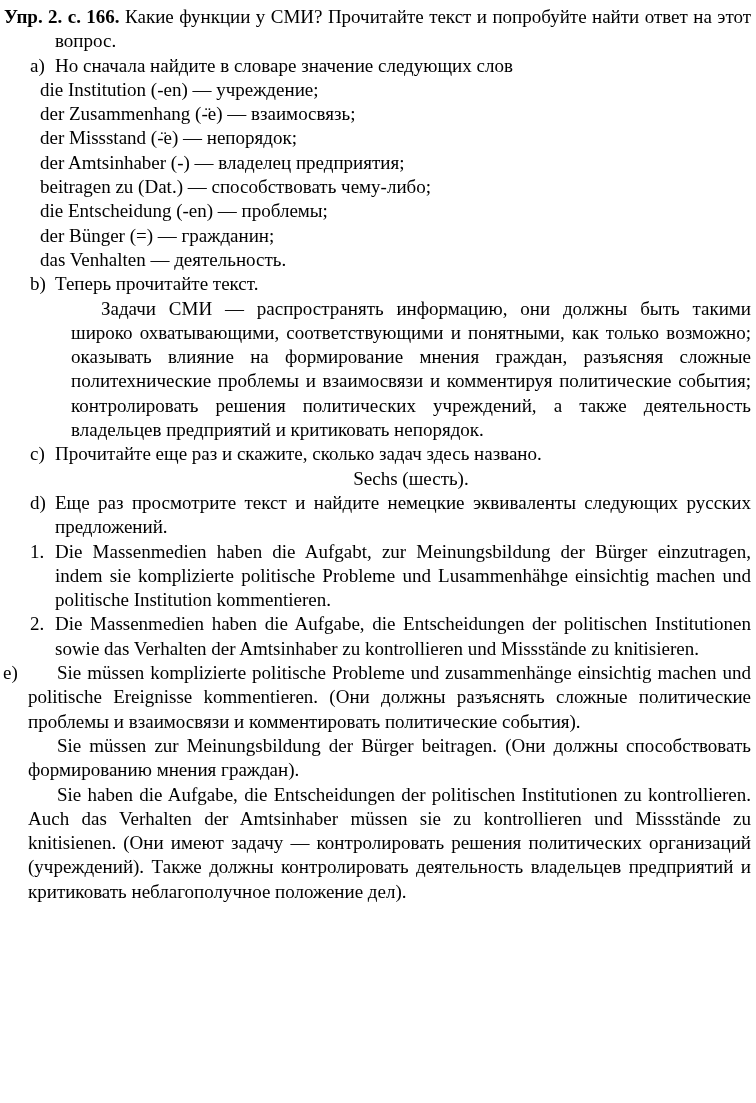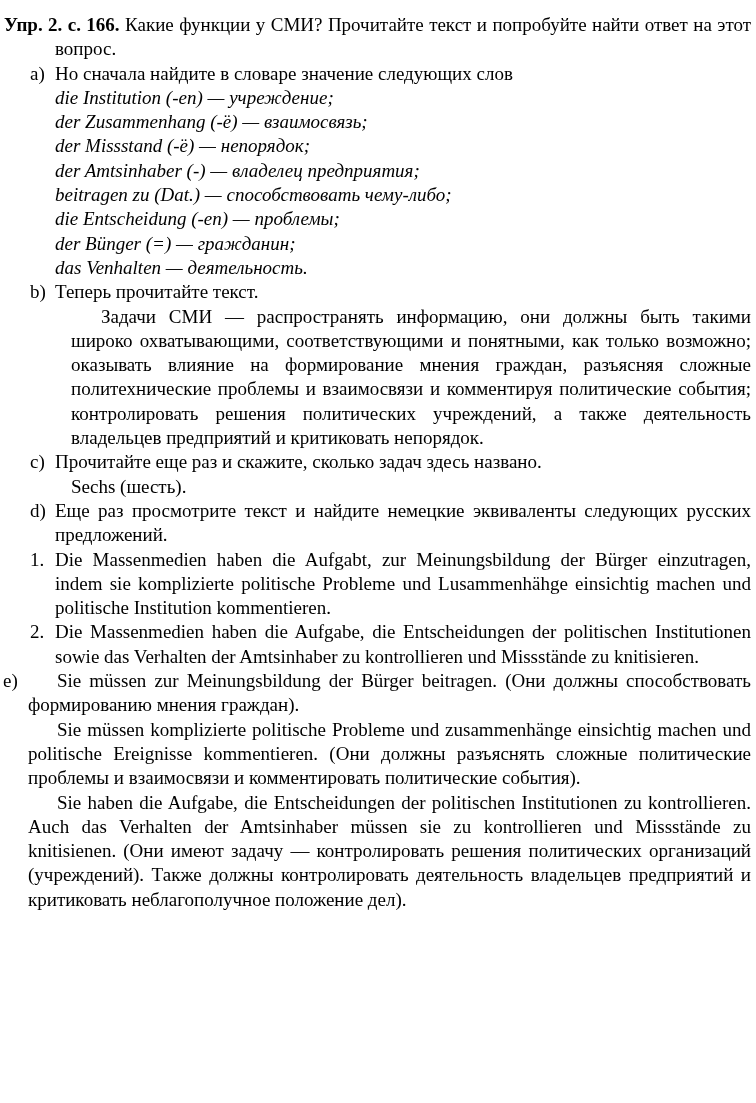--- a/index.html
+++ b/index.html
@@ -6,38 +6,38 @@
   body {
     width: 756px;
     height: 1103px;
     background: #ffffff;
     color: #000000;
     font-family: "Liberation Serif", "DejaVu Serif", serif;
     font-size: 19px;
     line-height: 24.3px;
     overflow: hidden;
   }
-  .page { padding: 13px 5px 0 2px; }
+  .page { padding: 5px 5px 0 2px; }
   p { margin: 0; }
   .just { text-align: justify; }
 
   
   .hdr { padding-left: 53px; text-indent: -51px; }
   .hdr b { font-weight: bold; }
 
   
   .itm { position: relative; padding-left: 53px; }
   .itm > .marker { position: absolute; left: 28px; top: 0; text-indent: 0; }
 
   
   .itme { position: relative; padding-left: 26px; }
   .itme > .marker { position: absolute; left: 1px; top: 0; }
 
-  .voc  { margin-left: 53px; font-style: italic; }              
-  .ans  { margin-left: 69px; }              
+  .voc  { margin-left: 38px; }              
+  .ans  { margin-left: 69px; text-align: center; }              
   .parab { margin-left: 69px; text-indent: 30px; }  
   .parae { margin-left: 26px; text-indent: 29px; }  
 </style>
 </head>
 <body>
 
 <div class="page">
 
   <p class="hdr just"><b>Упр. 2. с. 166.</b> <span>Какие функции у СМИ? Прочитайте текст и попробуйте найти ответ на этот вопрос.</span></p>
 
@@ -60,17 +60,17 @@
   <p class="ans"><span>Sechs (шесть).</span></p>
 
   <p class="itm just"><span class="marker">d)</span><span>Еще раз просмотрите текст и найдите немецкие эквиваленты следующих русских предложений.</span></p>
 
   <p class="itm just"><span class="marker">1.</span><span>Die Massenmedien haben die Aufgabt, zur Meinungsbildung der Bürger einzutragen, indem sie komplizierte politische Probleme und Lusammenhähge einsichtig machen und politische Institution kommentieren.</span></p>
 
   <p class="itm just"><span class="marker">2.</span><span>Die Massenmedien haben die Aufgabe, die Entscheidungen der politischen Institutionen sowie das Verhalten der Amtsinhaber zu kontrollieren und Missstände zu knitisieren.</span></p>
 
   <p class="itme just"><span class="marker">e)</span></p>
 
+  <p class="parae just"><span>Sie müssen komplizierte politische Probleme und zusammenhänge einsichtig machen und politische Ereignisse kommentieren. (Они должны разъяснять сложные политические проблемы и взаимосвязи и комментировать политические события).</span></p>
   <p class="parae just"><span>Sie müssen zur Meinungsbildung der Bürger beitragen. (Они должны способствовать формированию мнения граждан).</span></p>
-  <p class="parae just"><span>Sie müssen komplizierte politische Probleme und zusammenhänge einsichtig machen und politische Ereignisse kommentieren. (Они должны разъяснять сложные политические проблемы и взаимосвязи и комментировать политические события).</span></p>
   <p class="parae just"><span>Sie haben die Aufgabe, die Entscheidungen der politischen Institutionen zu kontrollieren. Auch das Verhalten der Amtsinhaber müssen sie zu kontrollieren und Missstände zu knitisienen. (Они имеют задачу — контролировать решения политических организаций (учреждений). Также должны контролировать деятельность владельцев предприятий и критиковать неблагополучное положение дел).</span></p>
 
 </div>
 
 </body></html>

